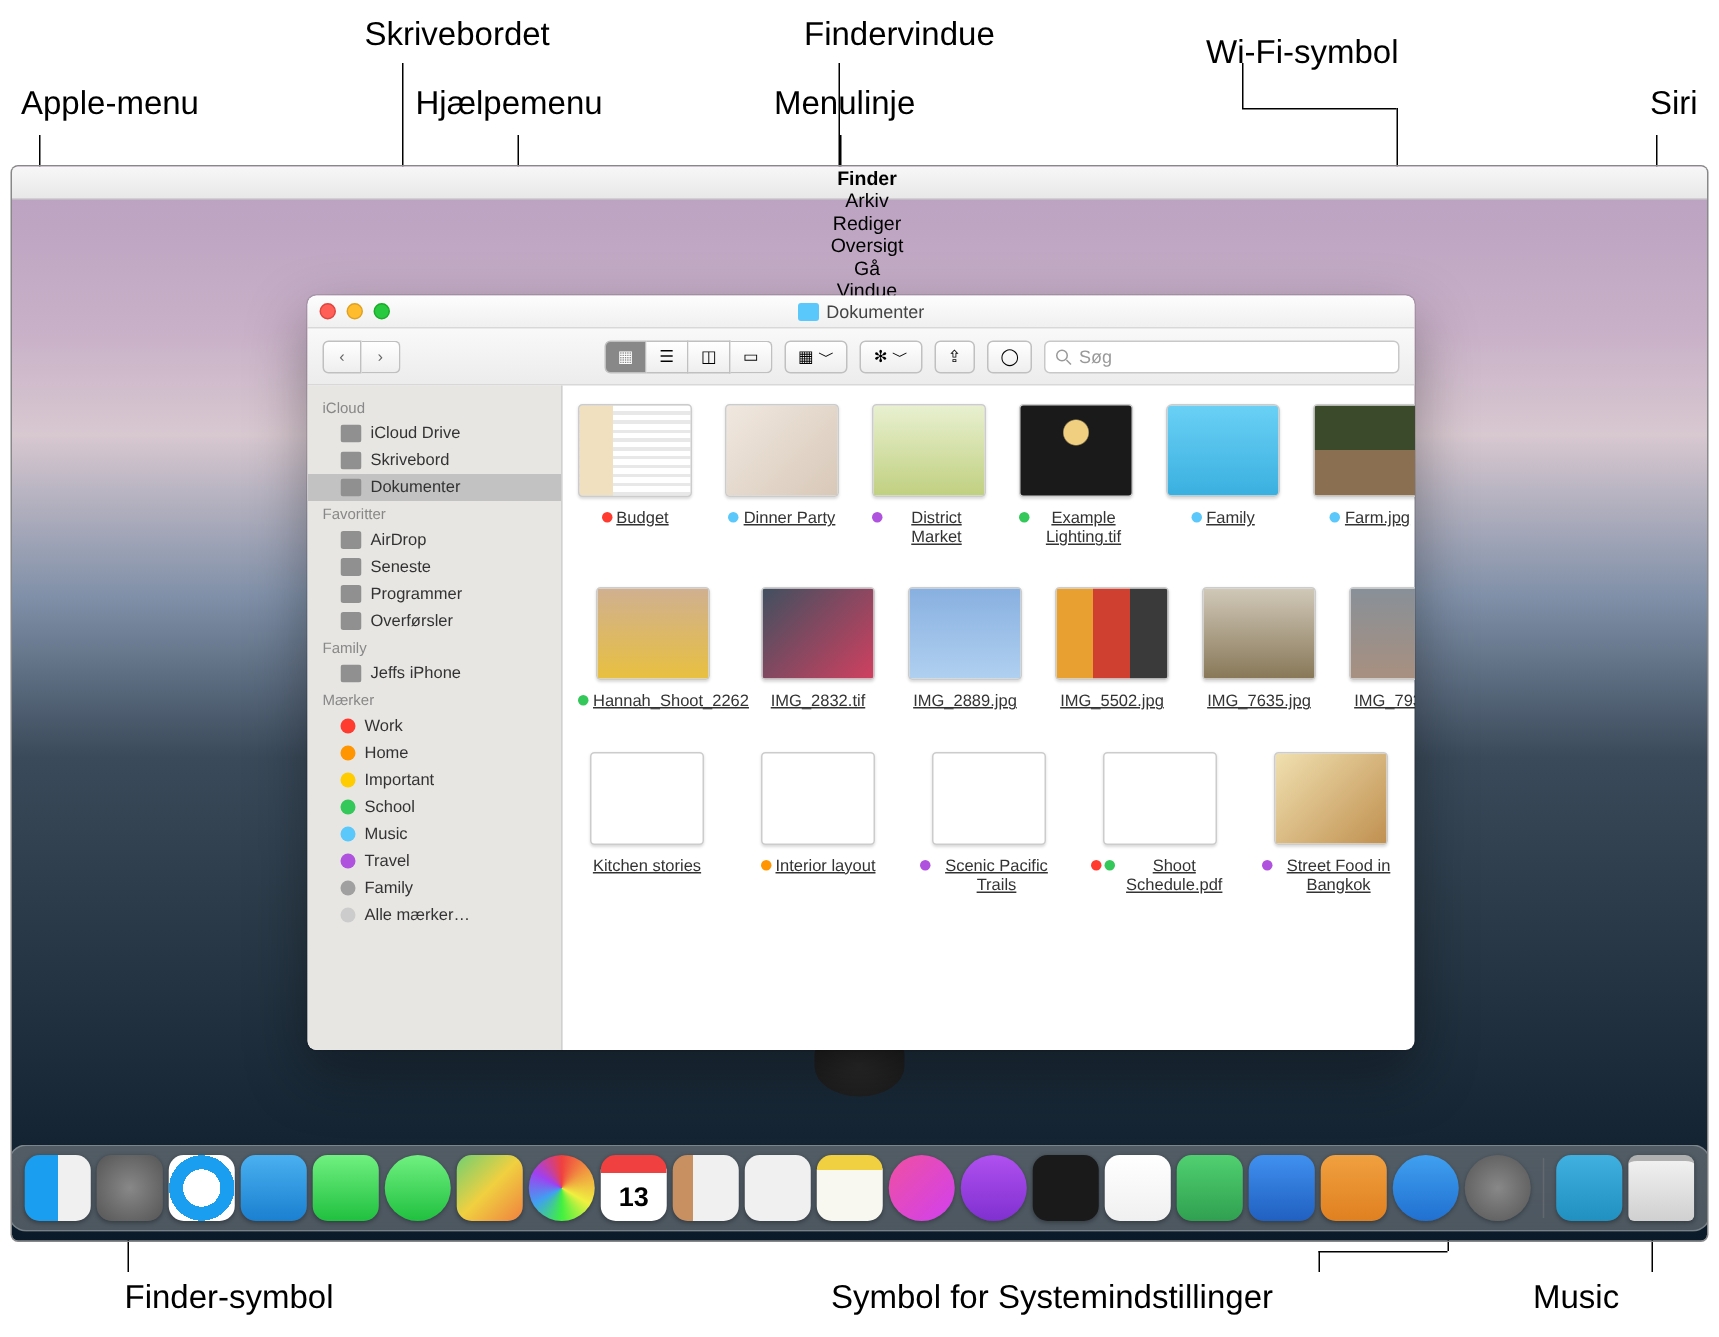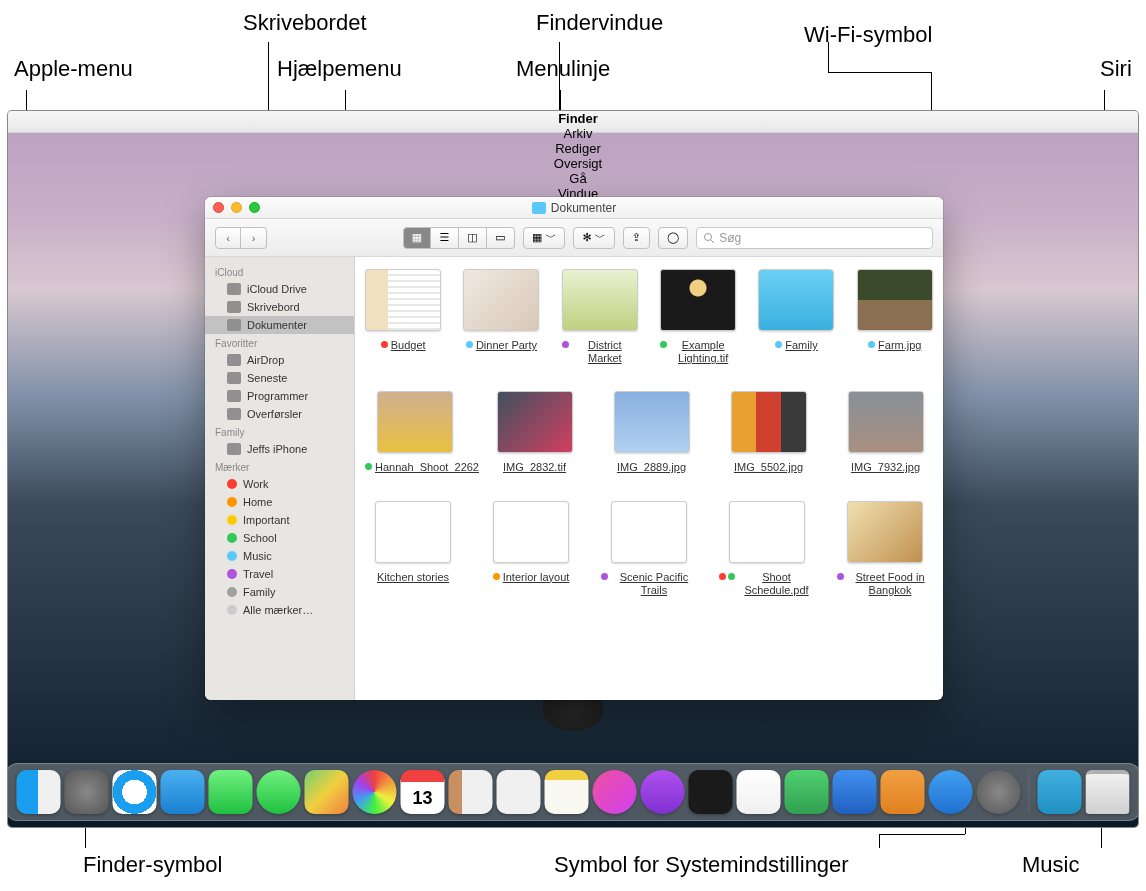--- a/index.html
+++ b/index.html
@@ -53,21 +53,21 @@
 .segctl button { width: 28px; height: 22px; background: linear-gradient(#fff,#eee); border: 1px solid #c0c0c0; border-left: none; font-size: 11px; }
 .segctl button:first-child { border-left: 1px solid #c0c0c0; border-radius: 4px 0 0 4px; }
 .segctl button:last-child { border-radius: 0 4px 4px 0; }
 .segctl button.sel { background: #888; color: #fff; }
 .toolbtn { height: 22px; padding: 0 8px; background: linear-gradient(#fff,#eee); border: 1px solid #c0c0c0; border-radius: 4px; font-size: 11px; }
 .searchfield { flex: 1; max-width: 240px; margin-left: auto; height: 22px; border: 1px solid #c8c8c8; border-radius: 4px;
   display: flex; align-items: center; padding: 0 6px; background: #fff; font-size: 12px; color: #999; }
 .searchfield svg { margin-right: 4px; }
 
 .fbody { display: flex; height: calc(100% - 60px); }
-.sidebar { width: 150px; background: #e8e6e3; border-right: 1px solid #d0d0d0; font-size: 11px; overflow-y: auto; padding: 6px 0; }
+.sidebar { width: 170px; background: #e8e6e3; border-right: 1px solid #d0d0d0; font-size: 11px; overflow-y: auto; padding: 6px 0; }
 .sidebar .sec { padding: 4px 10px 2px; color: #888; text-transform: none; font-size: 10px; }
 .sidebar .item { padding: 3px 10px 3px 22px; display: flex; align-items: center; gap: 6px; color: #333; position: relative; }
 .sidebar .item.sel { background: #c2c2c2; }
 .sidebar .item .ic { width: 14px; height: 12px; display: inline-block; }
 .tag { width: 10px; height: 10px; border-radius: 50%; display: inline-block; }
 
 .filegrid { flex: 1; padding: 12px 10px; overflow-y: auto; }
 .row { display: flex; gap: 22px; margin-bottom: 26px; flex-wrap: nowrap; }
 .file { width: 100px; text-align: center; font-size: 11px; color: #333; text-decoration: underline; }
 .thumb { width: 76px; height: 62px; margin: 0 auto 8px; border: 1px solid #ccc; border-radius: 3px;
@@ -413,20 +413,26 @@
                 <span class="name">IMG_2889.jpg</span>
               </div>
             </div>
             <div class="file">
               <div class="thumb th-wall"></div>
               <div class="labels">
                 <span class="name">IMG_5502.jpg</span>
               </div>
             </div>
             <div class="file">
+              <div class="thumb th-arch"></div>
+              <div class="labels">
+                <span class="name">IMG_7635.jpg</span>
+              </div>
+            </div>
+            <div class="file">
               <div class="thumb th-sunset"></div>
               <div class="labels">
                 <span class="name">IMG_7932.jpg</span>
               </div>
             </div>
           </div>
           <div class="row">
             <div class="file">
               <div class="thumb th-mag"></div>
               <div class="labels">

